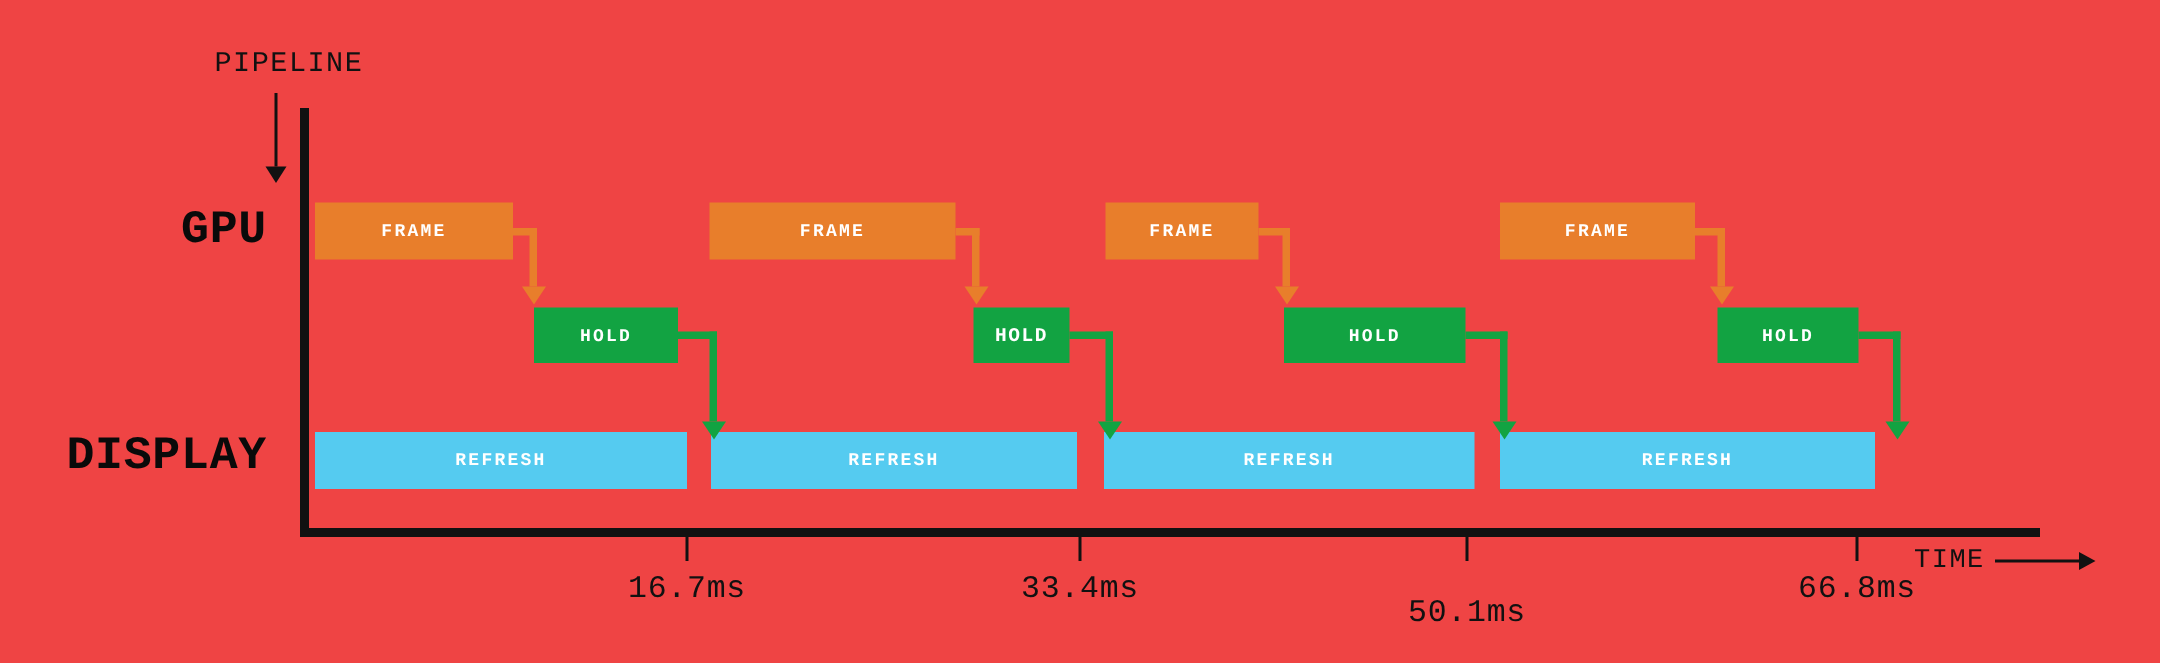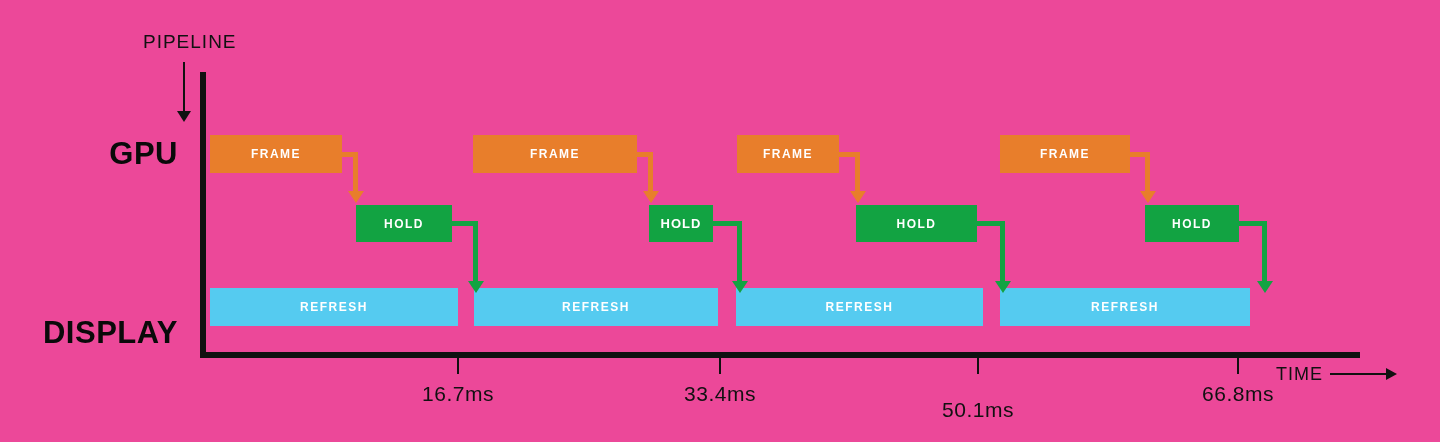--- a/index.html
+++ b/index.html
@@ -1,18 +1,18 @@
 <!DOCTYPE html>
 <html><head>
 <meta charset="utf-8">
 <style>
   html,body{margin:0;padding:0;background:#fff;}
   #stage{
-    position:relative;width:1440px;height:442px;background:#ec4899;overflow:hidden;
-    font-family:Liberation Sans, sans-serif;
+    position:relative;width:1440px;height:442px;background:#ef4444;overflow:hidden;
+    font-family:Liberation Mono, monospace;
   }
   .abs{position:absolute;}
   
   .y-axis{left:200px;top:72px;width:6px;height:286px;background:#111;}
   .x-axis{left:200px;top:352px;width:1160px;height:6px;background:#111;}
   .tick{top:358px;width:2px;height:16px;background:#111;}
   .tick-label{top:382px;transform:translateX(-50%);font-size:21px;color:#111;letter-spacing:0.5px;white-space:nowrap;}
   
   .pipeline-label{left:143px;top:31px;font-size:19px;color:#111;letter-spacing:1px;}
   .time-label{left:1276px;top:364px;font-size:18px;color:#111;letter-spacing:1px;}
@@ -36,21 +36,21 @@
 <div id="stage">
 
   <div class="abs pipeline-label">PIPELINE</div>
   <div class="abs pl-arrow-line"></div>
   <div class="abs pl-arrow-head"></div>
 
   <div class="abs y-axis"></div>
   <div class="abs x-axis"></div>
 
   <div class="abs row-label" style="top:136px;">GPU</div>
-  <div class="abs row-label" style="top:287px;margin-top:28px;">DISPLAY</div>
+  <div class="abs row-label" style="top:287px;">DISPLAY</div>
 
   <div id="blocks-layer">
       <div class="abs block" style="left: 210px; top: 135px; width: 132px; height: 38px; background: rgb(232, 126, 43); color: rgb(255, 255, 255);">
         <span>FRAME</span>
       </div>
       <div class="abs block" style="left: 473px; top: 135px; width: 164px; height: 38px; background: rgb(232, 126, 43); color: rgb(255, 255, 255);">
         <span>FRAME</span>
       </div>
       <div class="abs block" style="left: 737px; top: 135px; width: 102px; height: 38px; background: rgb(232, 126, 43); color: rgb(255, 255, 255);">
         <span>FRAME</span>

